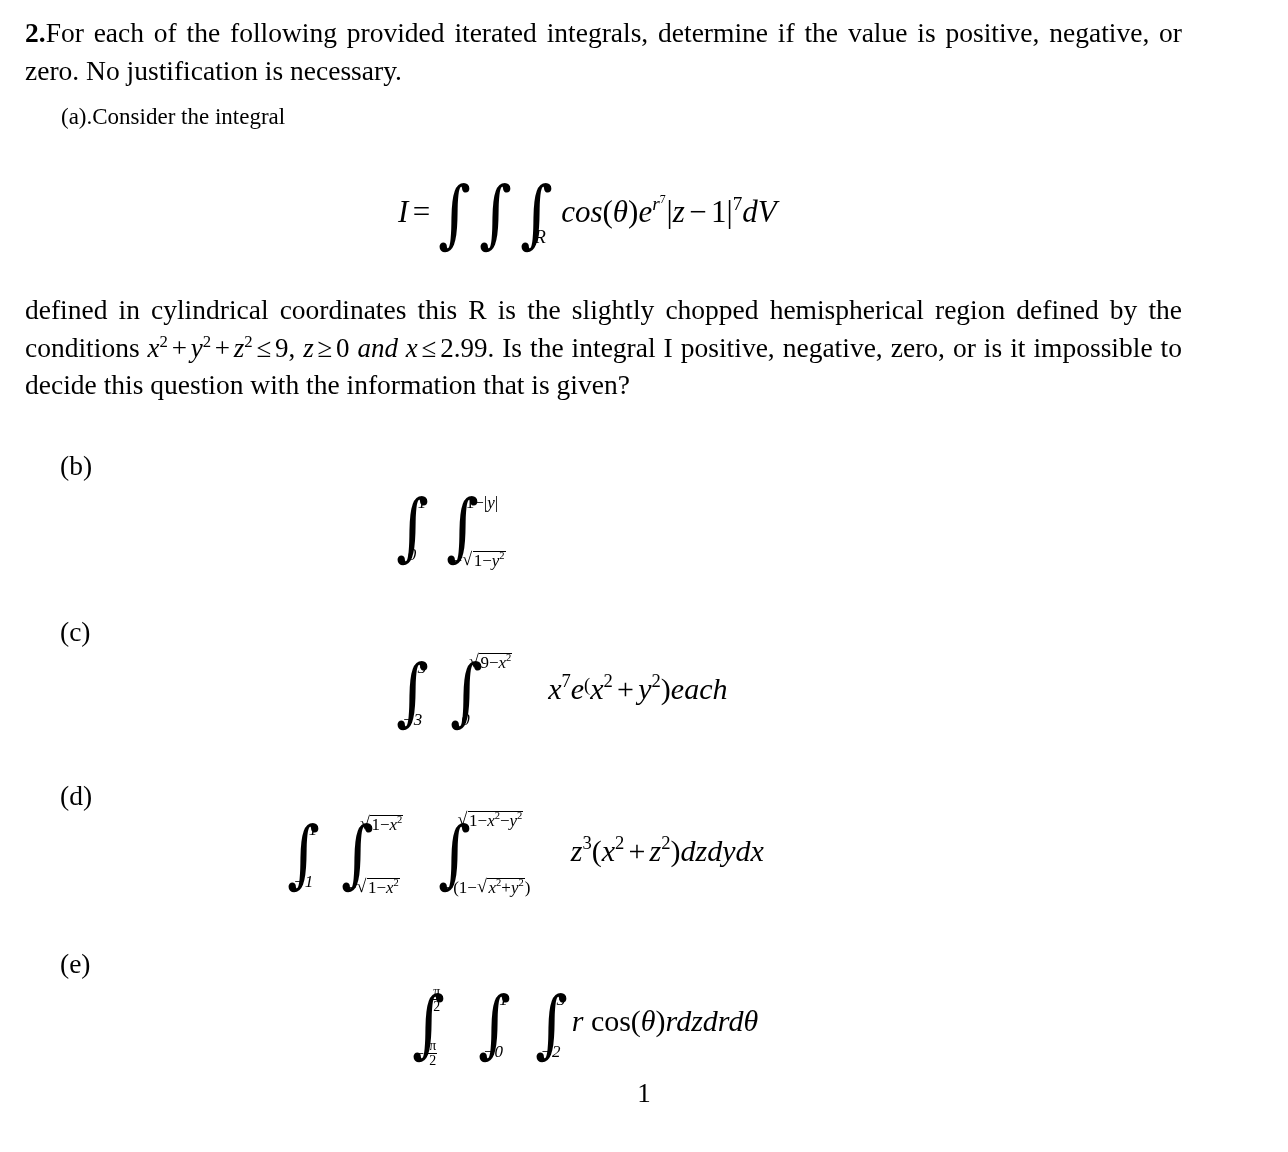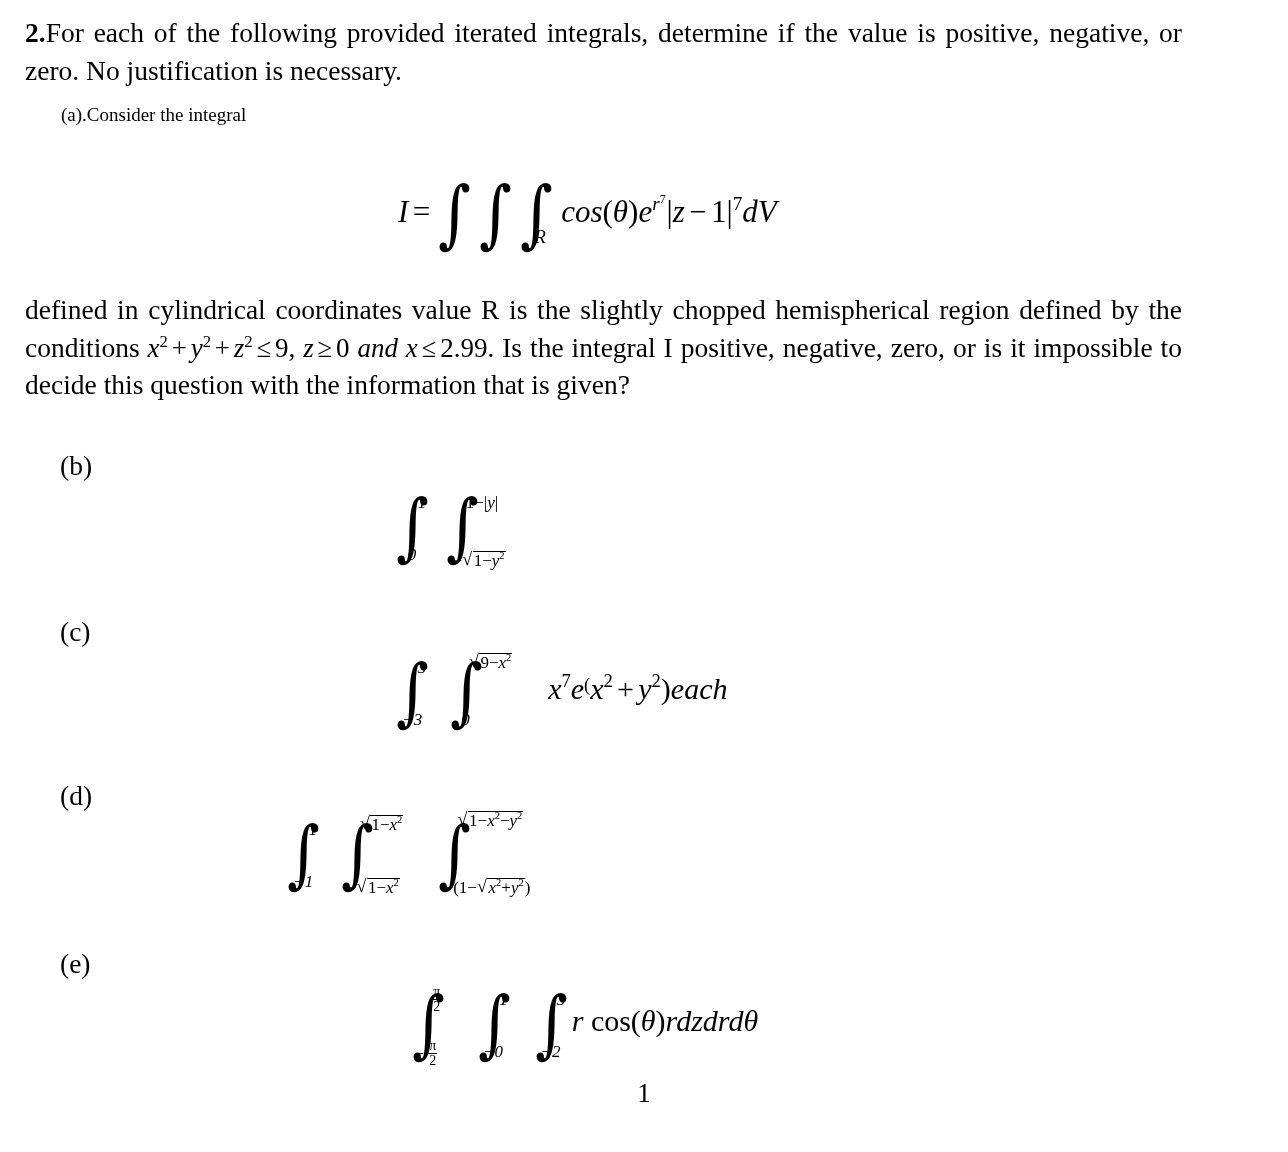--- a/index.html
+++ b/index.html
@@ -37,21 +37,21 @@
   .qnum { font-weight: bold; }
 
   .part-label {
     position: absolute;
     font-size: 27.5px;
     line-height: 1;
   }
 
   .sub-intro {
     position: absolute;
-    font-size: 19px;
+    font-size: 23px;
     line-height: 1;
   }
 
   
   .math {
     position: absolute;
     font-family: "Liberation Serif", "DejaVu Serif", serif;
     font-size: 30px;
     white-space: nowrap;
     line-height: 1;
@@ -147,21 +147,21 @@
     <span class="qnum">2.</span><span>For each of the following provided iterated integrals, determine if the value is positive, negative, or zero. No justification is necessary.</span>
   </div>
 
   <div class="sub-intro" style="left:61px; top:105px;">(a).Consider the integral</div>
 
   <div class="math" style="left:398px; top:185px; font-size:31px;">
     <span class="mi">I</span><span class="opsp">=</span><span class="intg"><span class="intsym">∫</span></span><span class="intg"><span class="intsym">∫</span></span><span class="intg"><span class="intsym">∫</span><span class="lim lim-dn" style="left:46%; bottom:-2px; font-size:19px;">R</span></span><span class="mi" style="margin-left:5px;">cos</span><span class="mup">(</span><span class="mi">θ</span><span class="mup">)</span><span class="mi">e</span><sup class="s">r<sup class="sn" style="vertical-align:0.55em;">7</sup></sup><span class="mup" style="margin-left:1px;">|</span><span class="mi">z</span><span class="opsp">−</span><span class="mup">1</span><span class="mup">|</span><sup class="sn">7</sup><span class="mi">dV</span>
   </div>
 
   <div class="prose prose-body">
-    <span>defined in cylindrical coordinates value R is the slightly chopped hemispherical</span>
+    <span>defined in cylindrical coordinates this R is the slightly chopped hemispherical</span>
     <span>region defined by the conditions </span><span class="math" style="position:static; font-size:27px;"><span class="mi">x</span><sup class="sn">2</sup><span class="opsp">+</span><span class="mi">y</span><sup class="sn">2</sup><span class="opsp">+</span><span class="mi">z</span><sup class="sn">2</sup><span class="opsp">≤</span><span class="mup">9,</span>&nbsp;<span class="mi">z</span><span class="opsp">≥</span><span class="mup">0</span>&nbsp;<span class="mi">and</span>&nbsp;<span class="mi">x</span><span class="opsp">≤</span><span class="mup">2.99.</span></span>
     <span>Is the integral I positive, negative, zero, or is it impossible to decide this question with the information that is given?</span>
   </div>
 
   <div class="part-label" style="left:60px; top:452px;">(b)</div>
 
   <div class="math" style="left:392px; top:498px;">
     <span class="intg">
       <span class="intsym">∫</span>
       <span class="lim lim-up">1</span>
@@ -195,21 +195,21 @@
       <span class="lim lim-up">1</span>
       <span class="lim lim-dn" style="left:24%;">−1</span>
     </span><span class="intg" style="margin-left:14px;">
       <span class="intsym">∫</span>
       <span class="lim lim-up" style="left:58%; top:-10px;"><span class="rad"><span class="radicand"><span class="mup">1−</span><span class="mi">x</span><sup class="sn">2</sup></span></span></span>
       <span class="lim lim-dn" style="left:24%; bottom:-12px;"><span class="mup">−</span><span class="rad"><span class="radicand"><span class="mup">1−</span><span class="mi">x</span><sup class="sn">2</sup></span></span></span>
     </span><span class="intg" style="margin-left:58px;">
       <span class="intsym">∫</span>
       <span class="lim lim-up" style="left:58%; top:-14px;text-decoration:underline;"><span class="rad"><span class="radicand"><span class="mup">1−</span><span class="mi">x</span><sup class="sn">2</sup><span class="mup">−</span><span class="mi">y</span><sup class="sn">2</sup></span></span></span>
       <span class="lim lim-dn" style="left:22%; bottom:-12px;"><span class="mup">−(1−</span><span class="rad"><span class="radicand"><span class="mi">x</span><sup class="sn">2</sup><span class="mup">+</span><span class="mi">y</span><sup class="sn">2</sup></span></span><span class="mup">)</span></span>
-    </span>
+    </span><span style="margin-left:96px;"><span class="mi">z</span><sup class="sn">3</sup><span class="mup">(</span><span class="mi">x</span><sup class="sn">2</sup><span class="opsp">+</span><span class="mi">z</span><sup class="sn">2</sup><span class="mup">)</span><span class="mi">dzdydx</span></span>
   </div>
 
   <div class="part-label" style="left:60px; top:950px;">(e)</div>
 
   <div class="math" style="left:408px; top:995px;">
     <span class="intg">
       <span class="intsym">∫</span>
       <span class="lim lim-up" style="left:60%; top:-10px;"><span class="frac"><span class="num">π</span><span class="den">2</span></span></span>
       <span class="lim lim-dn" style="left:14%; bottom:-14px;"><span class="mup">−</span>&nbsp;<span class="frac"><span class="num">π</span><span class="den">2</span></span></span>
     </span><span class="intg" style="margin-left:26px;">

